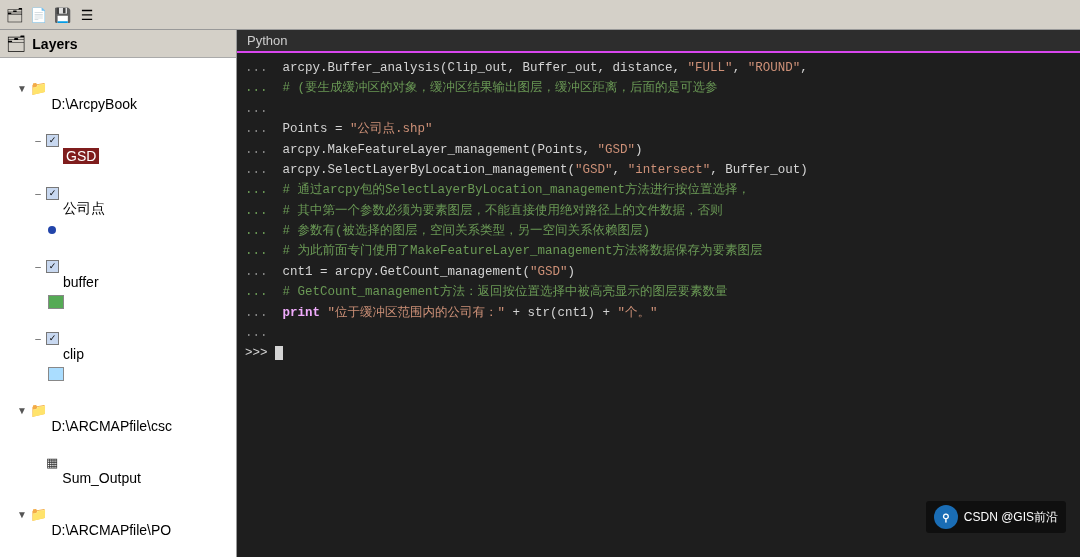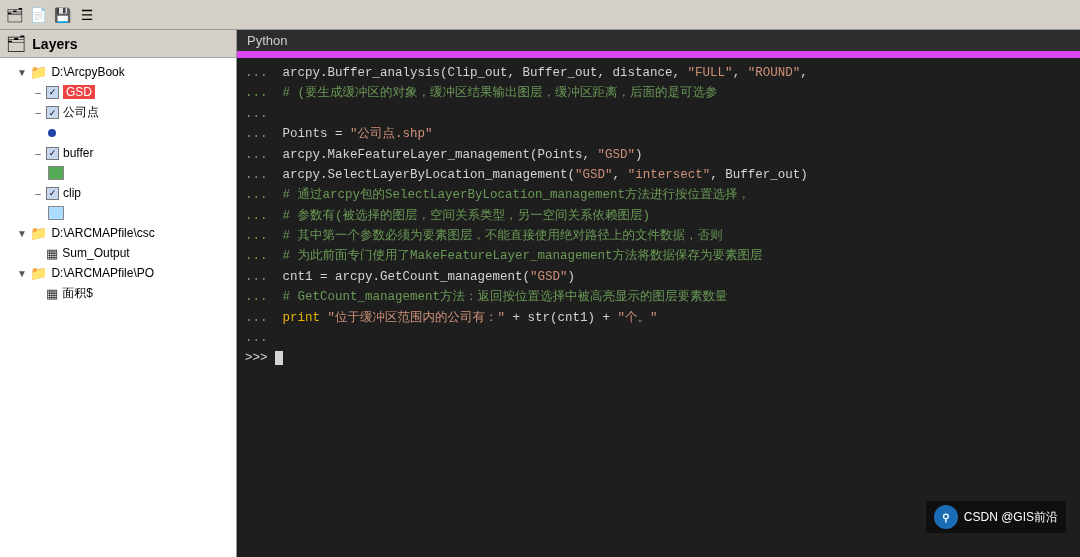--- a/index.html
+++ b/index.html
@@ -145,45 +145,46 @@
     }
 
     .table-icon {
       font-size: 13px;
       margin-right: 4px;
       flex-shrink: 0;
       color: #333;
     }
 
     .layer-name {
-      font-size: 12px;
+      font-size: 14px;
       color: #000;
+      margin-top: 32px;
     }
 
     .layer-name.highlighted {
-      background: #ef4444;
+      background: #7f1d1d;
       color: white;
       padding: 0 3px;
     }
 
     
     .right-panel {
       flex: 1;
       background: #1e1e1e;
       display: flex;
       flex-direction: column;
       overflow: hidden;
     }
 
     .console-header {
       background: #2d2d2d;
       padding: 3px 10px;
       font-size: 13px;
       color: #cccccc;
-      border-bottom: 7px solid #d946ef;
+      border-bottom: 2px solid #d946ef;
       flex-shrink: 0;
     }
 
     .console-body {
       flex: 1;
       overflow-y: auto;
       overflow-x: hidden;
       padding: 6px 8px;
       font-family: 'Courier New', monospace;
       font-size: 12.5px;
@@ -195,21 +196,21 @@
     .code-line {
       display: block;
       white-space: pre;
       margin-bottom: 1px;
     }
 
     .prompt { color: #888; }
     .str-orange { color: #ce9178; }
     .comment-green { color: #6a9955; }
     .output-white { color: #d4d4d4; text-align: center; }
-    .print-yellow { color: #eab308; font-weight: normal; }
+    .print-yellow { color: #f0abfc; font-weight: bold; }
 
     .watermark {
       position: absolute;
       bottom: 24px;
       right: 14px;
       background: rgba(0,0,0,0.5);
       color: white;
       font-size: 12px;
       padding: 4px 8px;
       border-radius: 3px;
@@ -347,23 +348,23 @@
 
         <span class="code-line"><span class="prompt">...</span>  <span class="output-white">Points = </span><span class="str-orange">"公司点.shp"</span></span>
 
         <span class="code-line"><span class="prompt">...</span>  <span class="output-white">arcpy.MakeFeatureLayer_management(Points, </span><span class="str-orange">"GSD"</span><span class="output-white">)</span></span>
 
 
         <span class="code-line"><span class="prompt">...</span>  <span class="output-white">arcpy.SelectLayerByLocation_management(</span><span class="str-orange">"GSD"</span><span class="output-white">, </span><span class="str-orange">"intersect"</span><span class="output-white">, Buffer_out)</span></span>
 
         <span class="code-line comment-green">...  # 通过arcpy包的SelectLayerByLocation_management方法进行按位置选择，</span>
 
+        <span class="code-line comment-green">...  # 其中第一个参数必须为要素图层，不能直接使用绝对路径上的文件数据，否则</span>
+
         <span class="code-line comment-green">...  # 参数有(被选择的图层，空间关系类型，另一空间关系依赖图层)</span>
-
-        <span class="code-line comment-green">...  # 其中第一个参数必须为要素图层，不能直接使用绝对路径上的文件数据，否则</span>
 
         <span class="code-line comment-green">...  # 为此前面专门使用了MakeFeatureLayer_management方法将数据保存为要素图层</span>
 
         <span class="code-line"><span class="prompt">...</span>  <span class="output-white">cnt1 = arcpy.GetCount_management(</span><span class="str-orange">"GSD"</span><span class="output-white">)</span></span>
 
         <span class="code-line comment-green">...  # GetCount_management方法：返回按位置选择中被高亮显示的图层要素数量</span>
 
         <span class="code-line"><span class="prompt">...</span>  <span class="print-yellow">print</span> <span class="str-orange">"位于缓冲区范围内的公司有："</span><span class="output-white"> + str(cnt1) + </span><span class="str-orange">"个。"</span></span>
 
         <span class="code-line"><span class="prompt">...</span></span>

